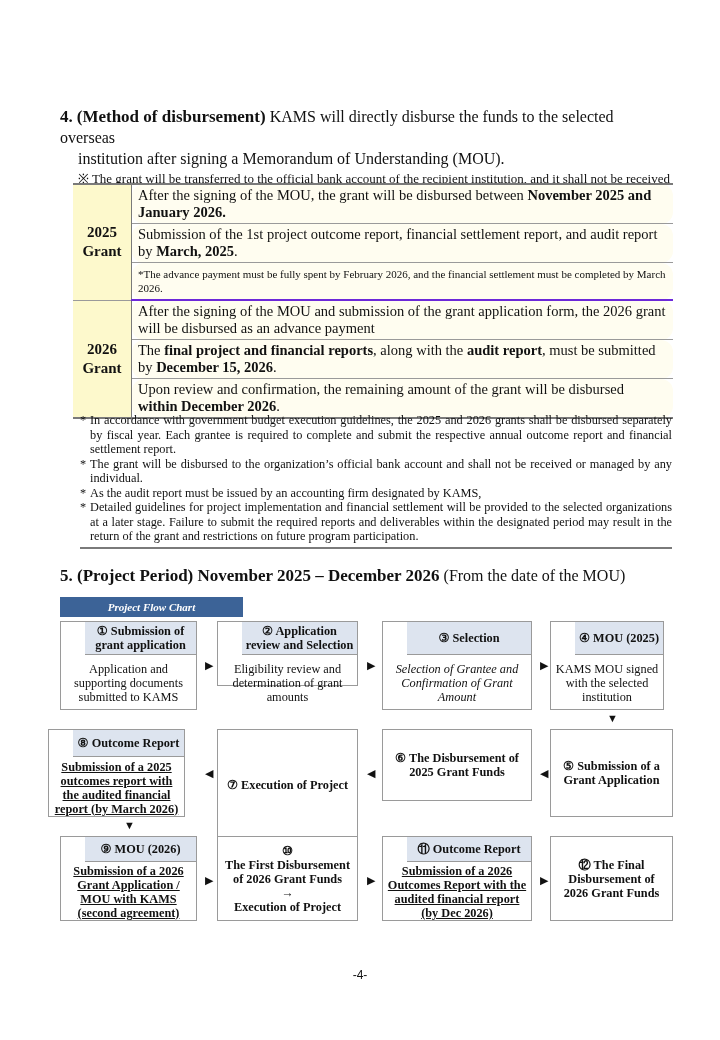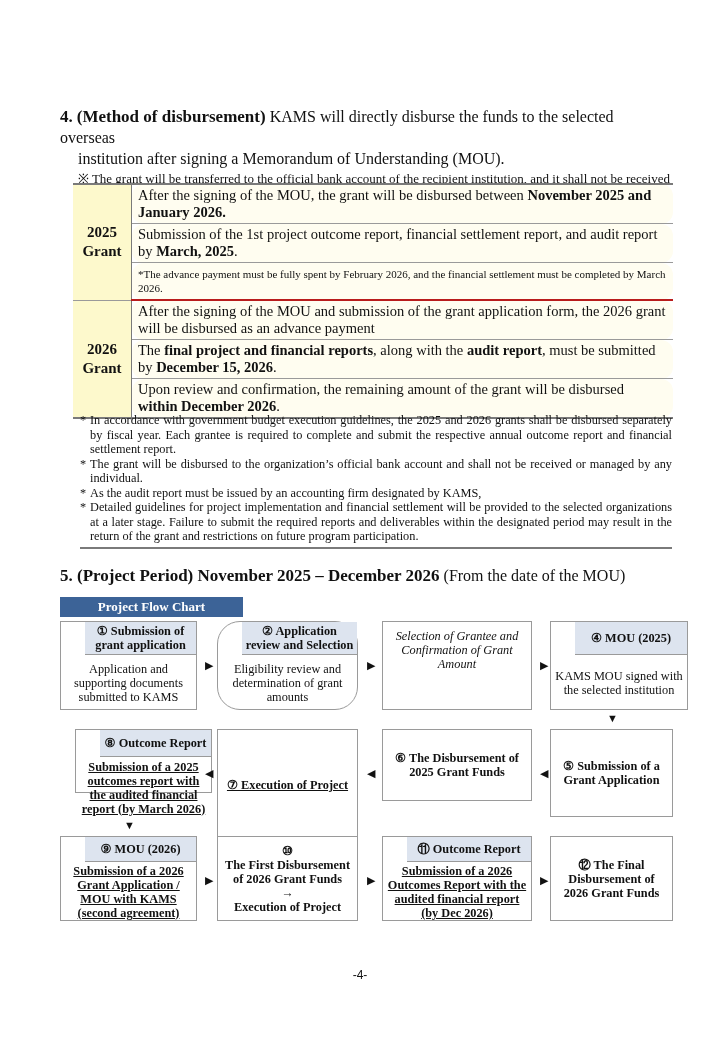--- a/index.html
+++ b/index.html
@@ -15,33 +15,33 @@
   .s4-note { font-size: 13px; line-height: 17px; padding-left: 18px; margin-top: 1px; }
 
   
   .gtable { position: absolute; left: 73px; top: 183px; width: 600px; border-collapse: collapse;
             border-top: 2px solid #7a7a7a; border-bottom: 2px solid #7a7a7a; }
   .gtable td { border-bottom: 1px solid #9a9a9a; padding: 2px 6px; vertical-align: top; }
   .gtable td.lbl { width: 46px; background: #fdf9cc; text-align: center; vertical-align: middle;
                    font-weight: bold; font-size: 15px; line-height: 19px; border-right: 1px solid #7a7a7a; }
   .gtable td.txt { background: #fffdf0; font-size: 14.5px; line-height: 17px; border-radius: 12px; }
   .gtable td.small { font-size: 11px; line-height: 14px; padding-top: 4px; padding-bottom: 4px; }
-  .gtable tr.sep td { border-bottom: 2px solid #b91c1c; }
+  .gtable tr.sep td { border-bottom: 2px solid #6d28d9; }
 
   
   .notes { position: absolute; left: 80px; top: 413px; width: 592px; font-size: 12.3px; line-height: 14.5px;
            text-align: justify; border-bottom: 2px solid #7a7a7a; padding-bottom: 3px; }
   .notes .n { position: relative; padding-left: 10px; }
   .notes .n .star { position: absolute; left: 0; top: 0; }
 
   
   .s5 { position: absolute; left: 60px; top: 566px; font-size: 16px; line-height: 20px; white-space: nowrap; }
   .s5 b { font-size: 17px; }
   .fc-title { position: absolute; left: 60px; top: 597px; width: 183px; height: 20px; background: #3c6397;
-              color: #fff; font-weight: bold; font-size: 13px; line-height: 20px; text-align: center; }
+              color: #fff; font-weight: bold; font-size: 11px; line-height: 20px; text-align: center; font-style: italic; }
 
   
   .box { position: absolute; border: 1px solid #9a9a9a; background: #fff; text-align: center;
          font-size: 12.3px; line-height: 14px; box-sizing: border-box; }
   .box .hd { background: #dde4ef; border-bottom: 1px solid #9a9a9a; font-weight: bold;
              display: flex; align-items: center; justify-content: center; padding: 0 3px; margin-left: 24px; }
   .box .bd { display: flex; align-items: center; justify-content: center; padding: 0 4px; }
   .box .bd.bold { font-weight: bold; text-decoration: underline; }
   .box.plain { display: flex; align-items: center; justify-content: center; font-weight: bold; padding: 0 4px; }
   .arrow { position: absolute; font-size: 11px; line-height: 11px; color: #111; }
@@ -98,45 +98,46 @@
 
   <div class="s5"><b>5. (Project Period) November 2025 – December 2026</b><span> (From the date of the MOU)</span></div>
   <div class="fc-title">Project Flow Chart</div>
 
   <div class="box" style="left:60px; top:621px; width:137px; height:89px;">
     <div class="hd" style="height:32px;">① Submission of grant application</div>
     <div class="bd" style="height:56px;">Application and supporting documents submitted to KAMS</div>
   </div>
   <div class="arrow" style="left:205px; top:660px;">▶</div>
 
-  <div class="box" style="left:217px; top:621px; width:141px; height:89px;border-radius:23px;">
+  <div class="box" style="left:217px; top:621px; width:141px; height:65px;">
     <div class="hd" style="height:32px;">② Application review and Selection</div>
     <div class="bd" style="height:56px;">Eligibility review and determination of grant amounts</div>
   </div>
   <div class="arrow" style="left:367px; top:660px;">▶</div>
 
   <div class="box" style="left:382px; top:621px; width:150px; height:89px;">
+    <div class="hd" style="height:32px;">③ Selection</div>
     <div class="bd" style="height:56px;font-style:italic;">Selection of Grantee and Confirmation of Grant Amount</div>
   </div>
   <div class="arrow" style="left:540px; top:660px;">▶</div>
 
-  <div class="box" style="left:550px; top:621px; width:138px; height:89px;">
+  <div class="box" style="left:550px; top:621px; width:114px; height:89px;">
     <div class="hd" style="height:32px;">④ MOU (2025)</div>
     <div class="bd" style="height:56px;">KAMS MOU signed with the selected institution</div>
   </div>
   <div class="arrow" style="left:607px; top:713px;">▼</div>
 
-  <div class="box" style="left:75px; top:729px; width:137px; height:64px;">
+  <div class="box" style="left:48px; top:729px; width:137px; height:88px;">
     <div class="hd" style="height:26px;">⑧ Outcome Report</div>
     <div class="bd bold" style="height:61px;">Submission of a 2025 outcomes report with the audited financial report (by March 2026)</div>
   </div>
   <div class="arrow" style="left:124px; top:820px;">▼</div>
   <div class="arrow" style="left:205px; top:768px;">◀</div>
 
-  <div class="box plain" style="left:217px; top:729px; width:141px; height:112px;text-decoration:underline;">⑦ Execution of Project</div>
+  <div class="box plain" style="left:217px; top:729px; width:141px; height:112px;">⑦ Execution of Project</div>
   <div class="arrow" style="left:367px; top:768px;">◀</div>
 
   <div class="box plain" style="left:382px; top:729px; width:150px; height:72px;">⑥ The Disbursement of 2025 Grant Funds</div>
   <div class="arrow" style="left:540px; top:768px;">◀</div>
 
   <div class="box plain" style="left:550px; top:729px; width:123px; height:88px;">⑤ Submission of a Grant Application</div>
 
   <div class="box" style="left:60px; top:836px; width:137px; height:85px;">
     <div class="hd" style="height:24px;">⑨ MOU (2026)</div>
     <div class="bd bold" style="height:60px;">Submission of a 2026 Grant Application / MOU with KAMS (second agreement)</div>

